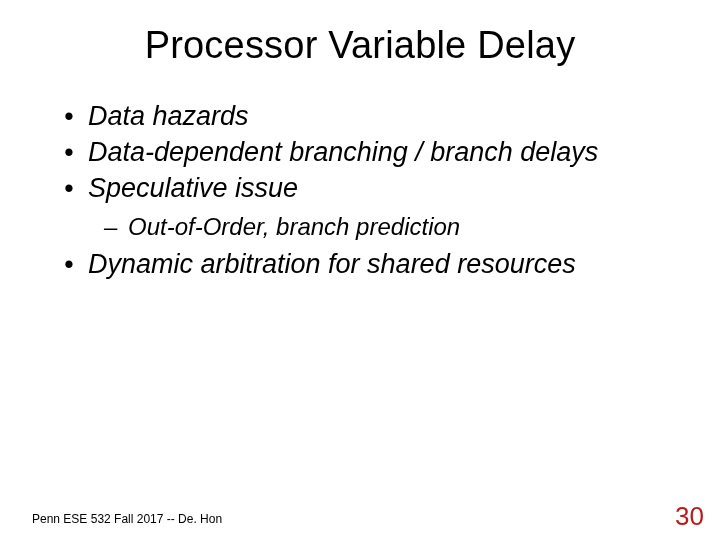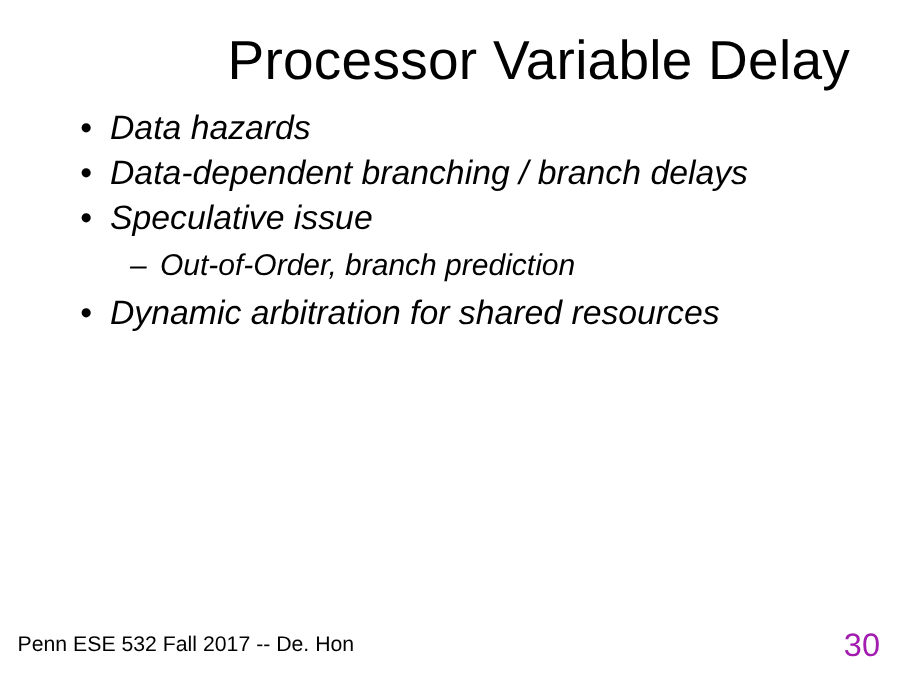--- a/index.html
+++ b/index.html
@@ -16,24 +16,24 @@
       position: relative;
       overflow: hidden;
     }
     .slide {
       width: 100%;
       height: 100%;
       padding: 24px 40px 20px 40px;
       position: relative;
     }
     .title {
-      font-size: 44px;
+      font-size: 38px;
       font-weight: normal;
-      text-align: right;
-      margin-bottom: 12px;
+      text-align: center;
+      margin-bottom: 33px;
       letter-spacing: 0.2px;
     }
     .content {
       padding-left: 20px;
       font-style: italic;
     }
     ul.level1 {
       list-style: none;
       padding-left: 0;
     }
@@ -65,31 +65,31 @@
     }
     ul.level2 > li::before {
       content: "–";
       position: absolute;
       left: 0;
       top: 0;
       font-size: 24px;
     }
     .footer-left {
       position: absolute;
-      left: 14px;
+      left: 32px;
       bottom: 14px;
-      font-size: 17px;
+      font-size: 12px;
       color: #000000;
     }
     .footer-right {
       position: absolute;
       right: 16px;
       bottom: 8px;
       font-size: 26px;
-      color: #a21caf;
+      color: #b91c1c;
     }
   </style>
 </head>
 <body>
 
 <div class="slide">
   <h1 class="title">Processor Variable Delay</h1>
 
   <div class="content">
     <ul class="level1">

